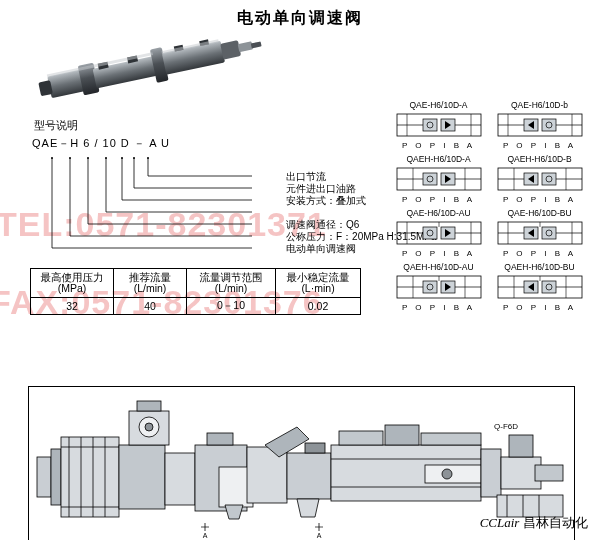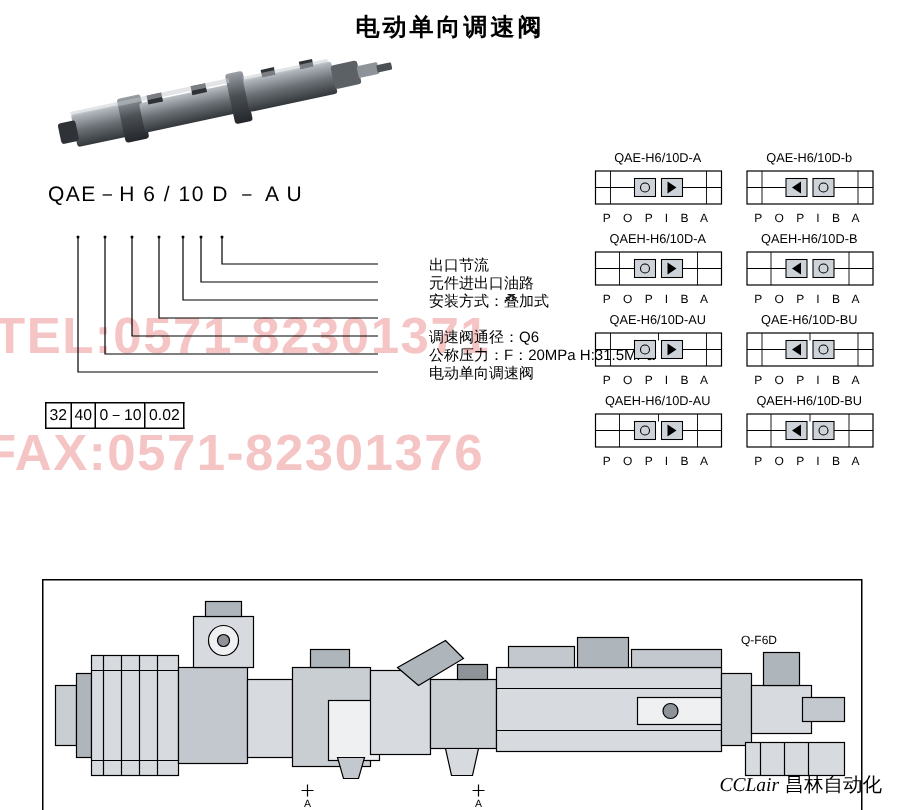--- a/index.html
+++ b/index.html
@@ -35,21 +35,21 @@
     letter-spacing:1px;
     white-space:nowrap;
     font-family:"Liberation Sans", sans-serif;
   }
   #wm1{left:-4px;top:205px;}
   #wm2{left:-10px;top:283px;}
 
   
   #modelblock{left:30px;top:118px;width:320px;height:145px;}
   #modelblock .hdr{font-size:11px;margin-left:4px;}
-  #modelcode{font-size:14px;letter-spacing:1px;margin-top:3px;margin-left:2px;white-space:nowrap;}
+  #modelcode{font-size:11px;letter-spacing:1px;margin-top:3px;margin-left:2px;white-space:nowrap;}
   .mrow{font-size:10px;white-space:nowrap;}
 
   
   #spec{left:30px;top:268px;border-collapse:collapse;}
   #spec td,#spec th{
     border:1px solid #000;
     font-size:10.5px;
     text-align:center;
     padding:1px 2px;
     font-weight:normal;
@@ -109,20 +109,21 @@
       <rect x="18" y="14" width="108" height="3" fill="#c5cace" opacity=".5"></rect>
       <rect x="135" y="15" width="58" height="3" fill="#c5cace" opacity=".5"></rect>
     </g>
   </svg>
 </div>
 
 <div class="wm" id="wm1">TEL:0571-82301371</div>
 <div class="wm" id="wm2">FAX:0571-82301376</div>
 
 <div class="abs" id="modelblock">
+  <div class="hdr">型号说明</div>
   <div id="modelcode">QAE－H 6 / 10 D － A U</div>
   <svg width="320" height="112" style="position:absolute;left:0;top:36px;">
 
     <g stroke="#000" stroke-width="0.8" fill="none">
       <path d="M118 4 V22 H222"></path>
       <path d="M104 4 V34 H222"></path>
       <path d="M92 4 V46 H222"></path>
       <path d="M76 4 V58 H222"></path>
       <path d="M58 4 V70 H222"></path>
       <path d="M40 4 V82 H222"></path>
@@ -141,20 +142,38 @@
   <div class="abs mrow" style="left:256px;top:52px;">出口节流</div>
   <div class="abs mrow" style="left:256px;top:64px;">元件进出口油路</div>
   <div class="abs mrow" style="left:256px;top:76px;">安装方式：叠加式</div>
   <div class="abs mrow" style="left:256px;top:100px;">调速阀通径：Q6</div>
   <div class="abs mrow" style="left:256px;top:112px;">公称压力：F：20MPa  H:31.5MPa</div>
   <div class="abs mrow" style="left:256px;top:124px;">电动单向调速阀</div>
 </div>
 
 <table class="abs" id="spec">
   <tbody>
+      <tr>
+    <th class="h" style="width:78px;">
+      <div>最高使用压力</div>
+      <div>(MPa)</div>
+    </th>
+    <th class="h" style="width:68px;">
+      <div>推荐流量</div>
+      <div>(L/min)</div>
+    </th>
+    <th class="h" style="width:84px;">
+      <div>流量调节范围</div>
+      <div>(L/min)</div>
+    </th>
+    <th class="h" style="width:80px;">
+      <div>最小稳定流量</div>
+      <div>(L·min)</div>
+    </th>
+  </tr>
   <tr class="r">
     <td>32</td>
     <td>40</td>
     <td>0－10</td>
     <td>0.02</td>
   </tr>
 </tbody>
   </table>
 
 <div class="abs" id="symbols">

